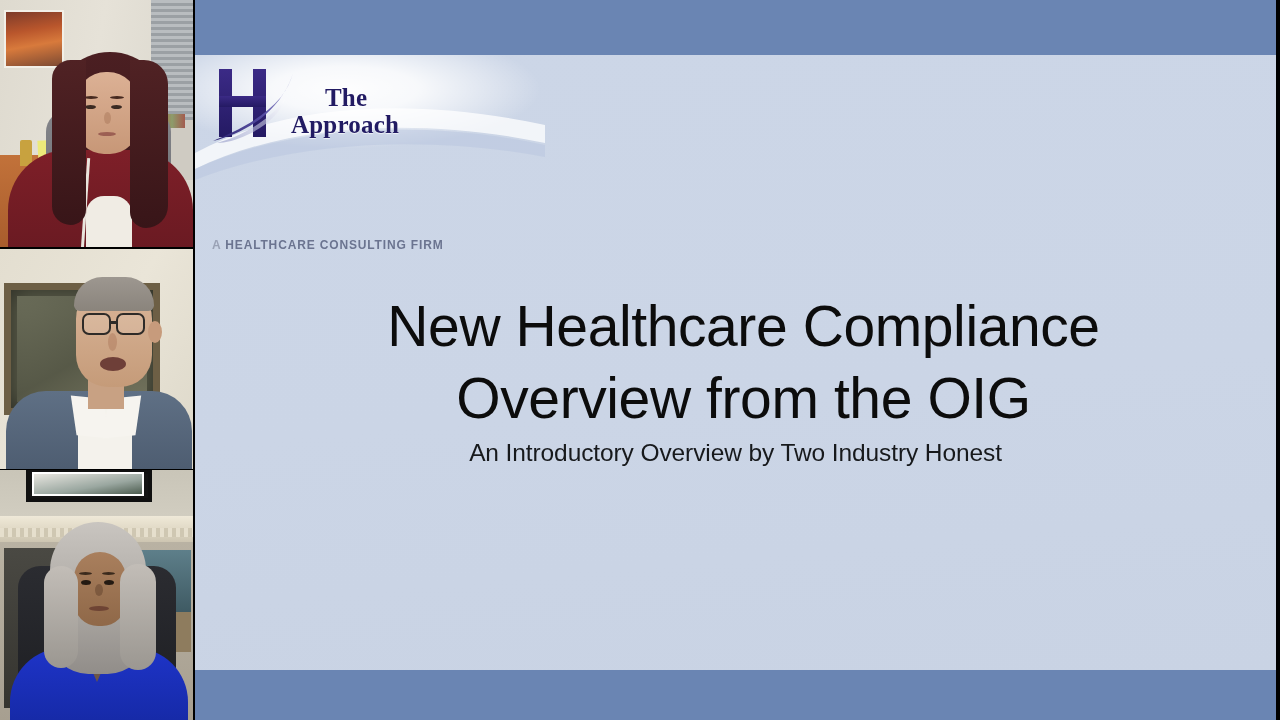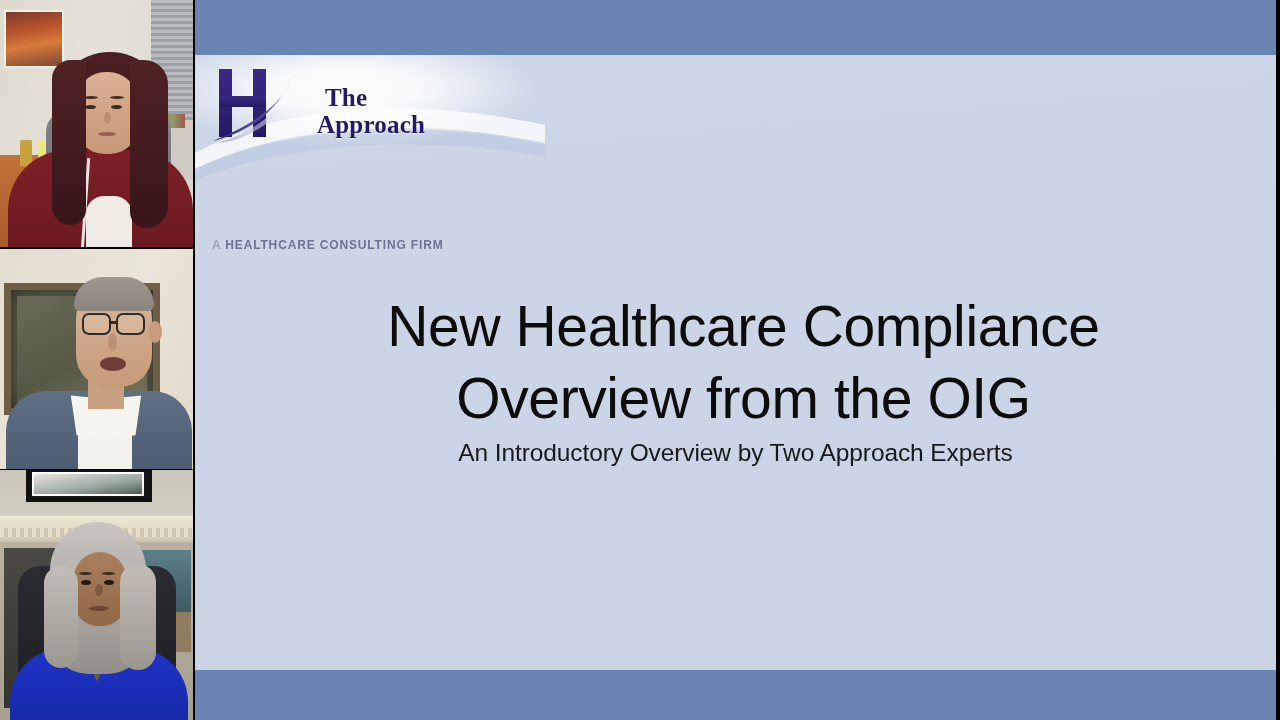--- a/index.html
+++ b/index.html
@@ -198,21 +198,21 @@
   #logo-words {
     position:absolute; left:82px; top:22px; width:180px;
     font-family:"Liberation Serif", serif;
     font-weight:bold; color:#221b63; font-size:25px; line-height:1.06;
     letter-spacing:.2px;
     text-shadow:0 1px 1px rgba(255,255,255,.7);
   }
   .lw-line { display:block; white-space:nowrap; }
   #lw-1 { padding-left:34px; }
   #lw-2 { padding-left:12px; }
-  #lw-3 { padding-left:0px;margin-left:26px; }
+  #lw-3 { padding-left:0px; }
   #logo-tagline {
     position:absolute; left:3px; top:175px;
     font-size:12px; font-weight:bold; letter-spacing:.85px;
     color:#6b7490; white-space:nowrap;
     font-family:"Liberation Sans", sans-serif;
   }
   #logo-tagline .first-a { color:#9aa2b5; }
 
   
   #slide-title {
@@ -375,19 +375,19 @@
             <span>HEALTHCARE CONSULTING FIRM</span>
           </div>
 
         </div>
 
         <div id="slide-title">
           <div>New Healthcare Compliance</div>
           <div>Overview from the OIG</div>
         </div>
 
-        <div id="slide-subtitle">An Introductory Overview by Two Approach Experts</div>
+        <div id="slide-subtitle">An Introductory Overview by Two Industry Honest</div>
 
       </div>
     </div>
   </div>
 
 </div>
 
 </body></html>

